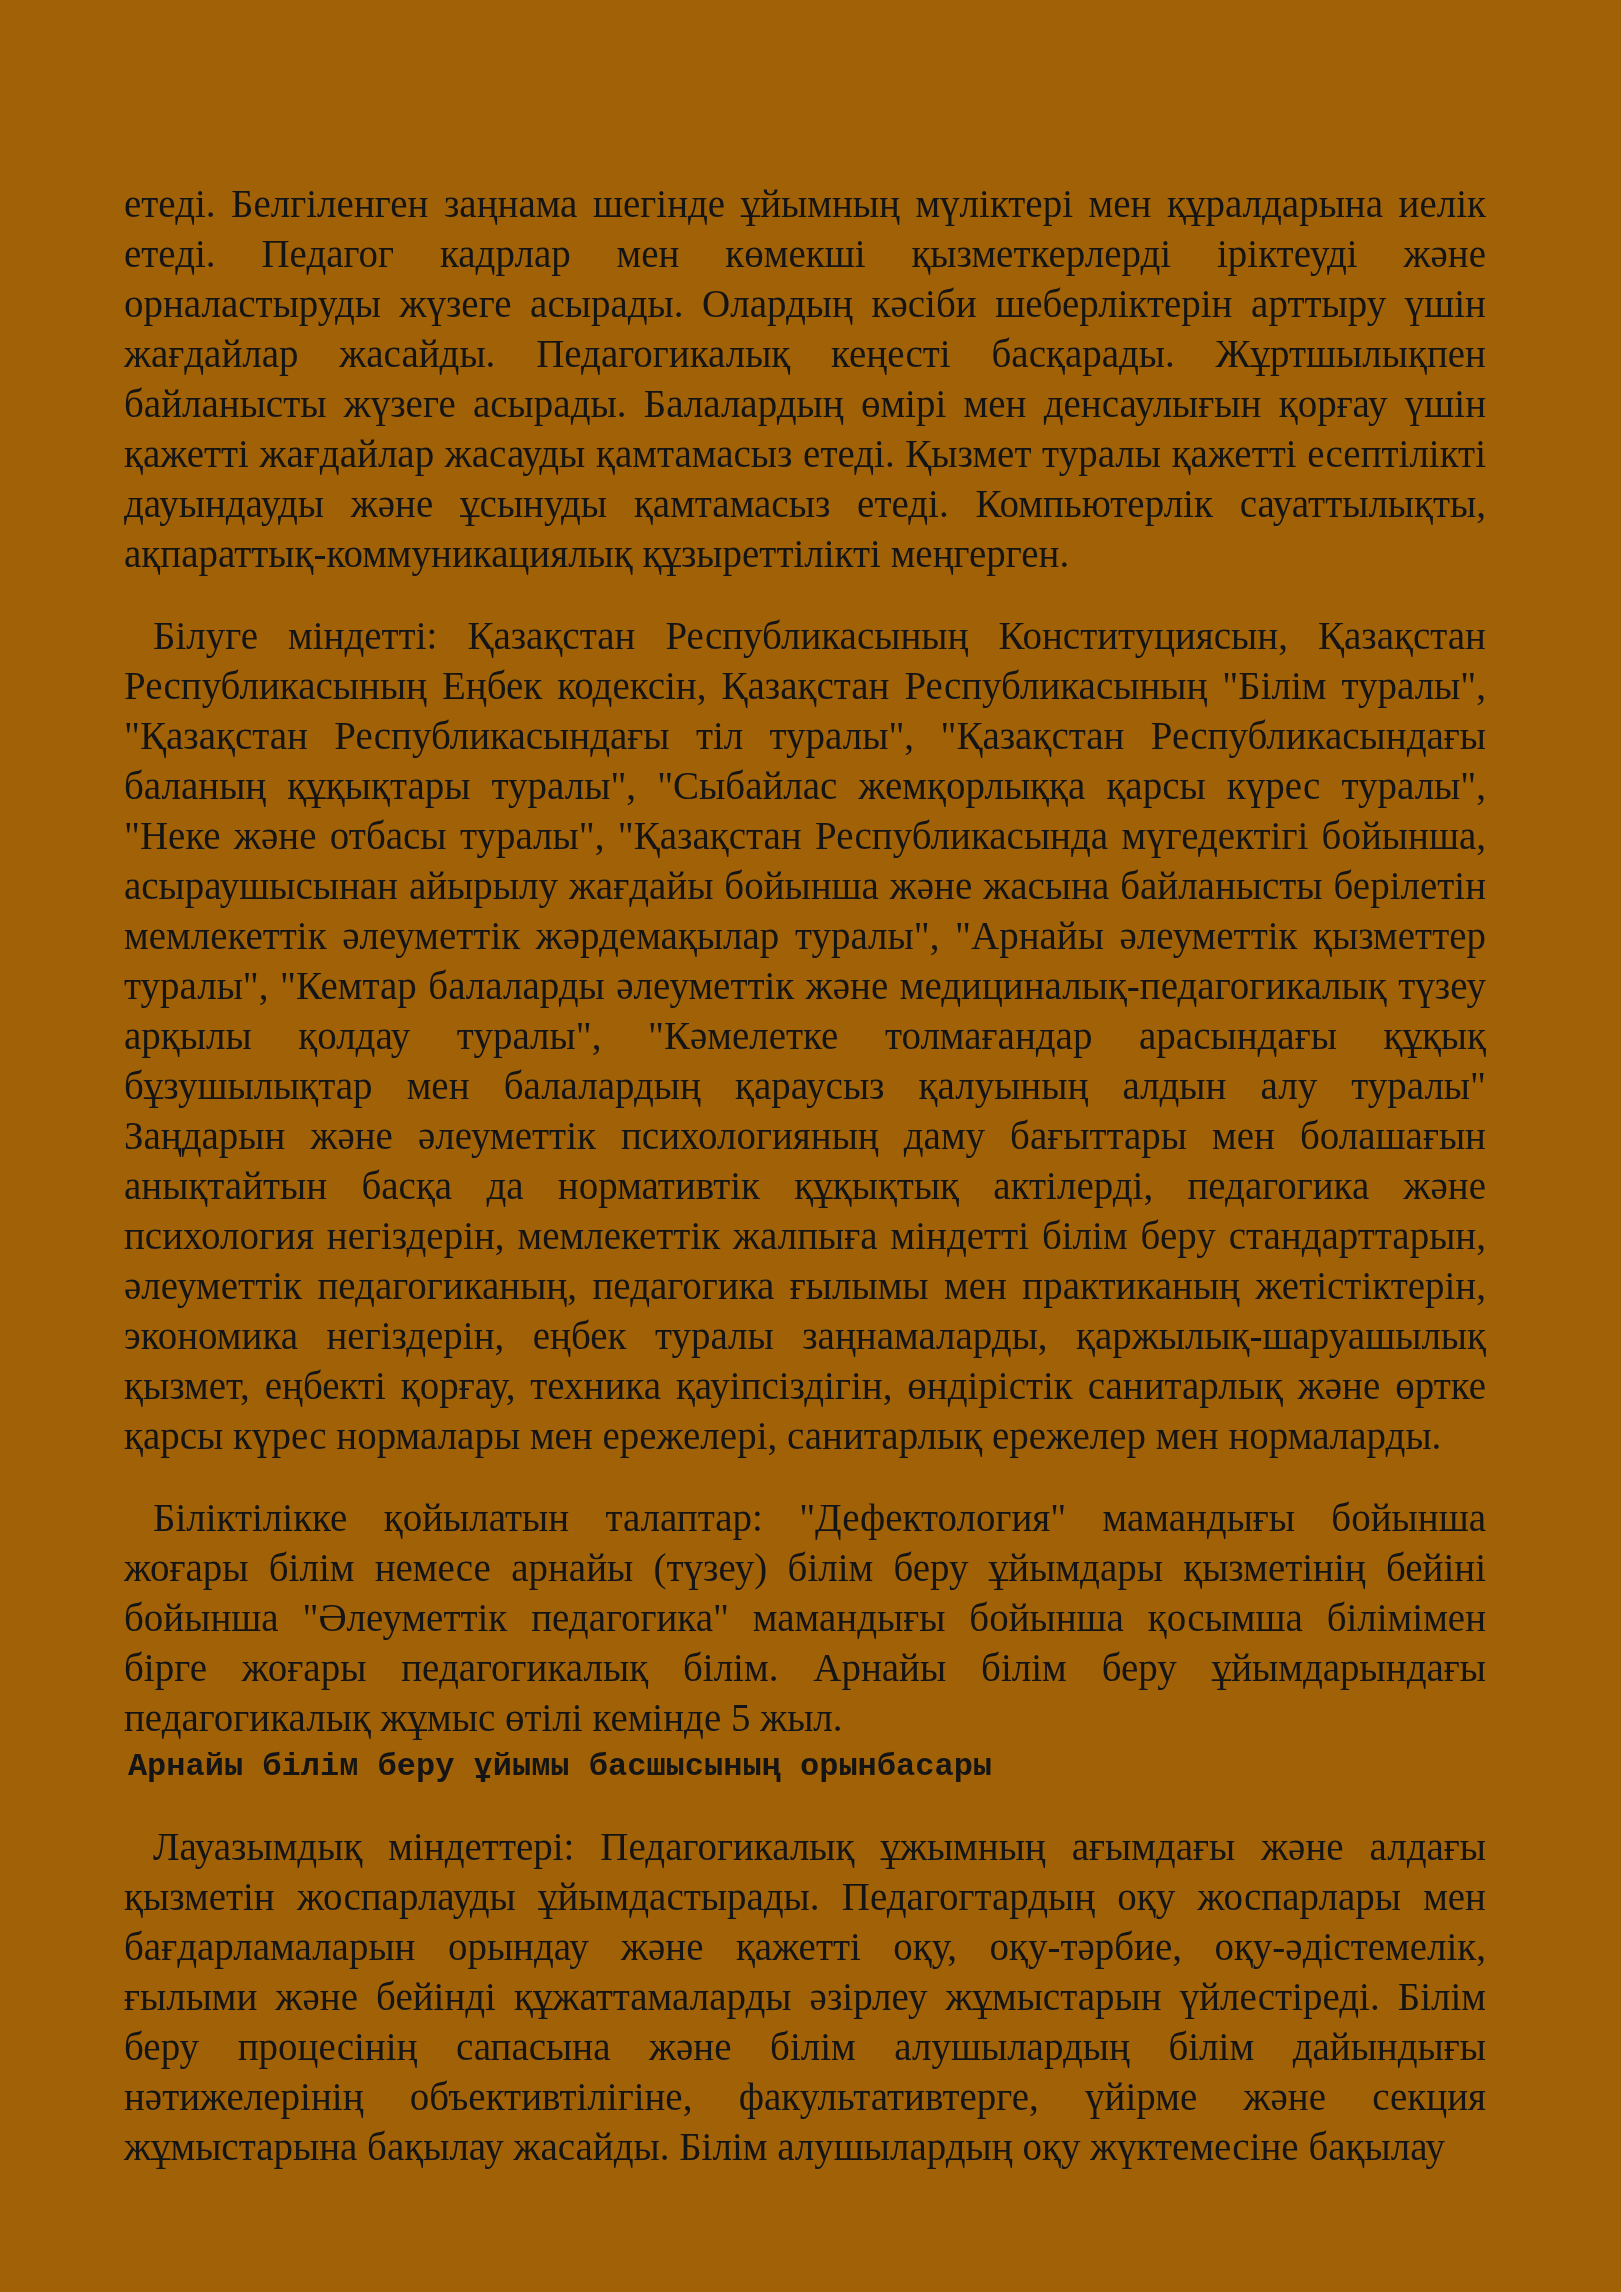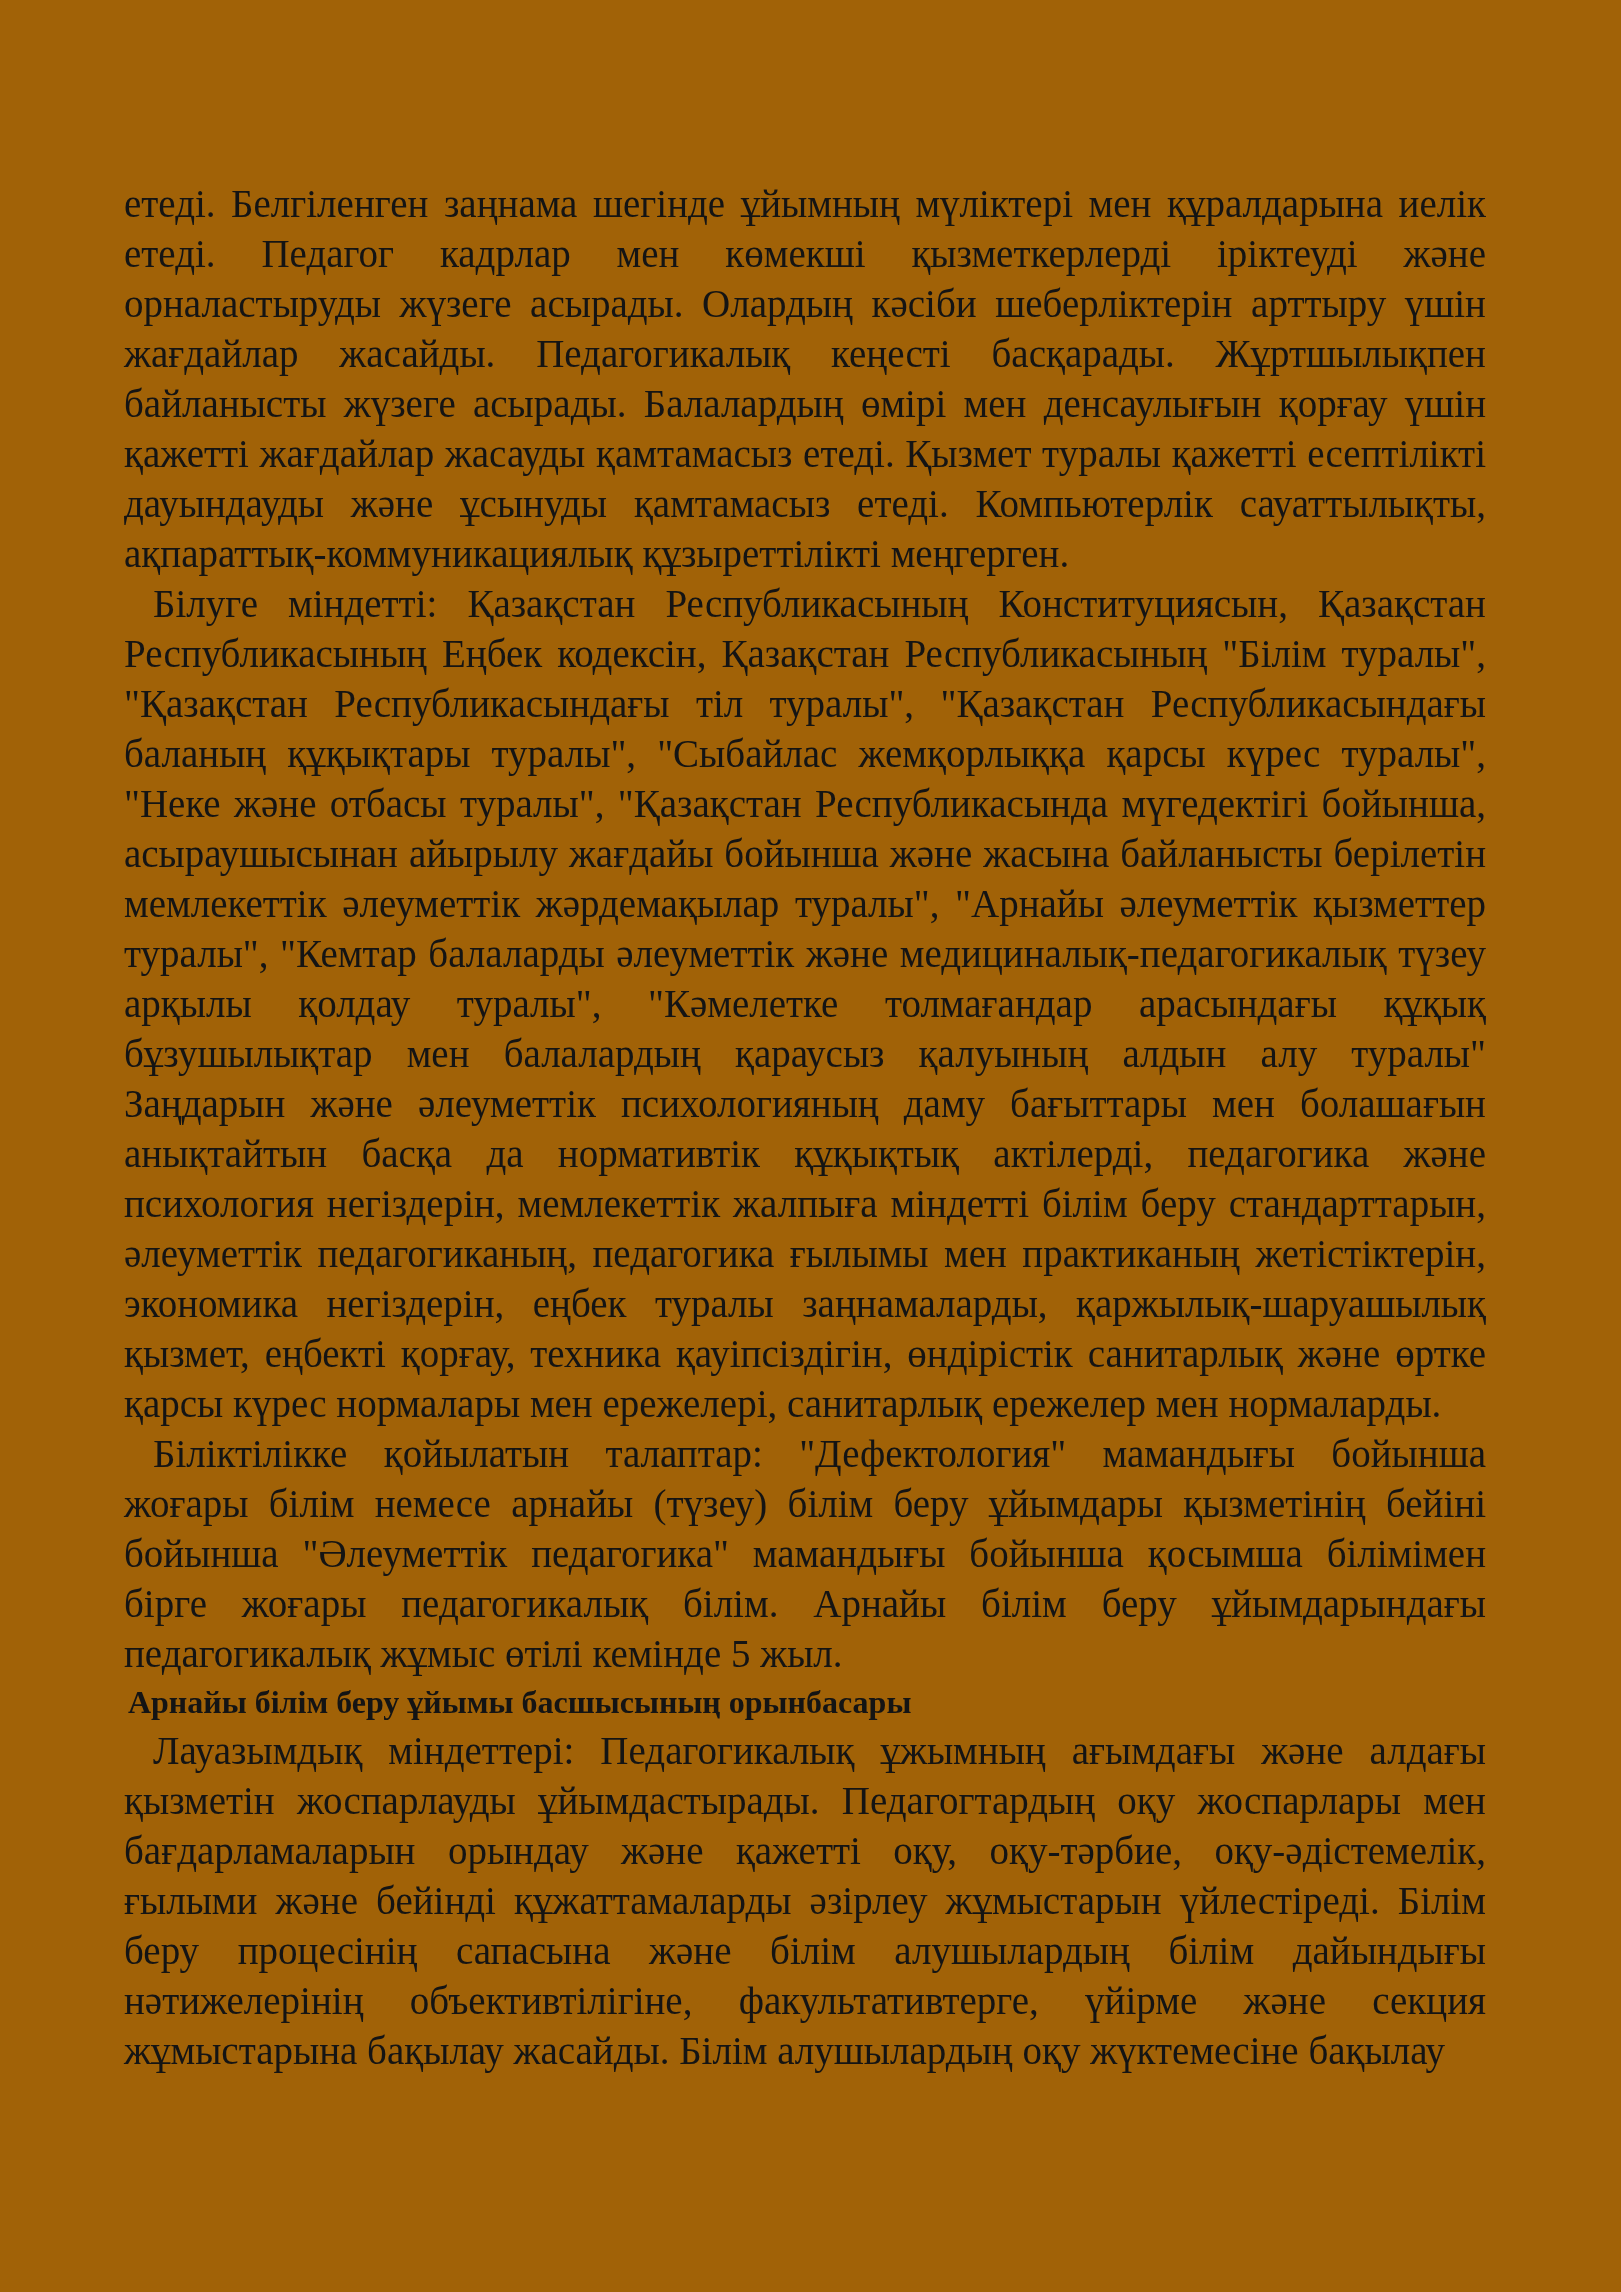--- a/index.html
+++ b/index.html
@@ -28,25 +28,26 @@
     text-align: justify;
     text-justify: inter-word;
     letter-spacing: 0px;
   }
   .text-block p {
     margin: 0;
     padding: 0;
   }
   .text-block p.indent {
     text-indent: 29px;
+    margin-top: 32px;
   }
   .section-heading {
     margin: 0;
     padding: 0;
-    font-family: Liberation Serif, serif;
+    font-family: Liberation Mono, monospace;
     font-weight: bold;
     font-size: 32px;
     line-height: 47px;
     text-align: left;
     text-indent: 3.9px;
     color: #141414;
   }
 </style>
 </head>
 <body>

